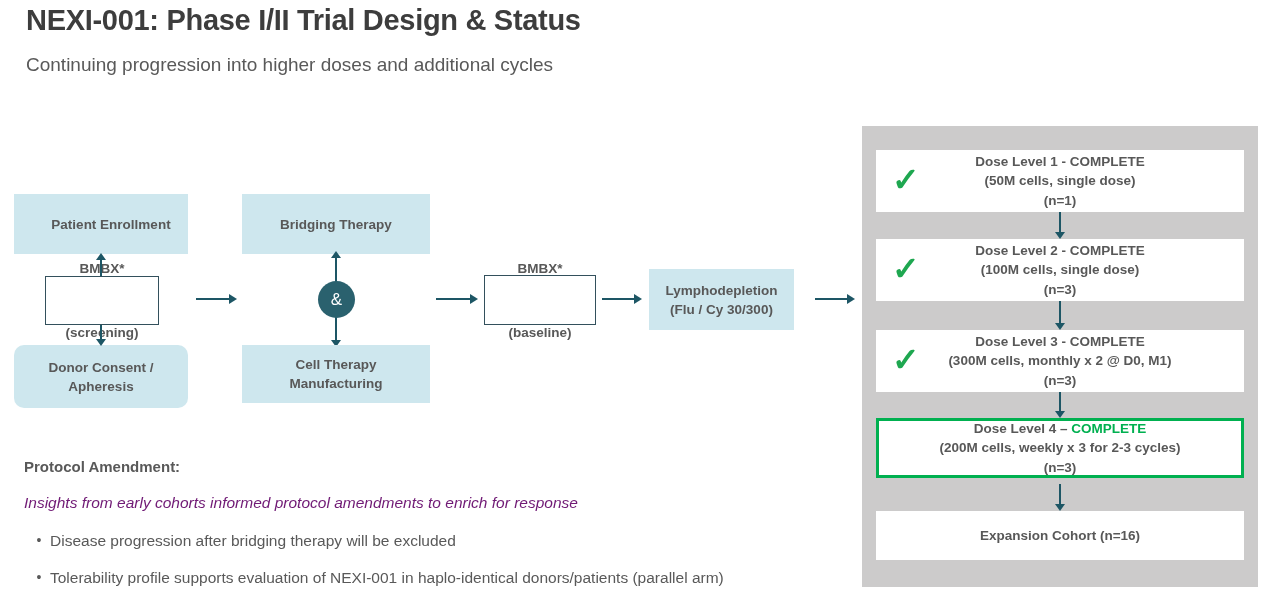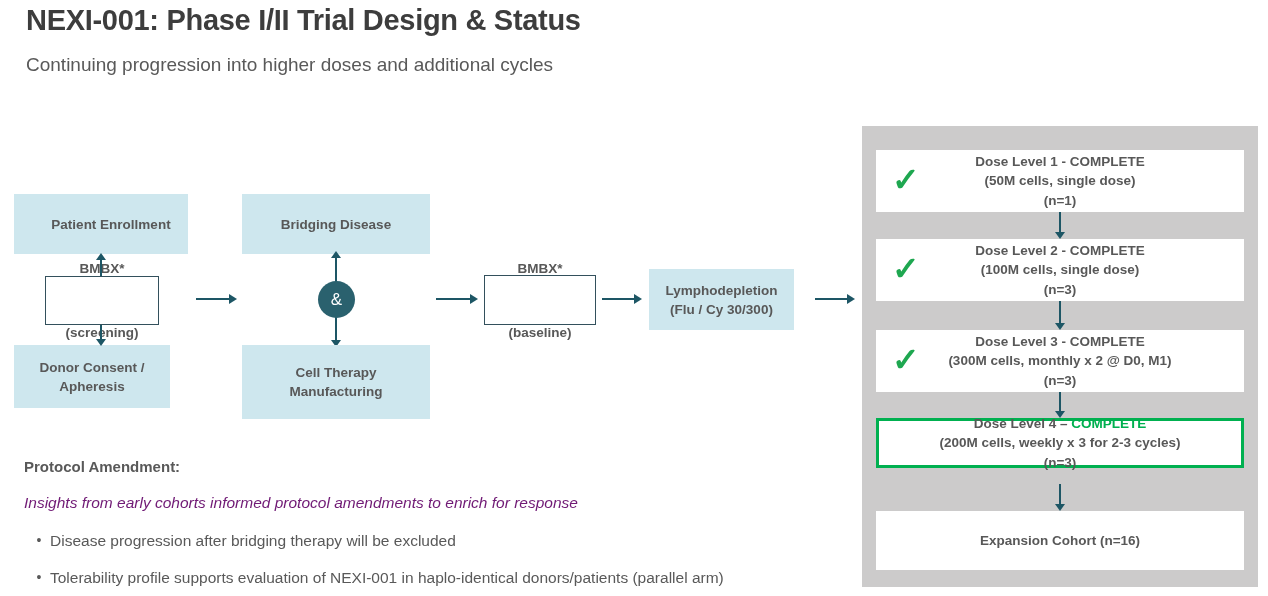--- a/index.html
+++ b/index.html
@@ -60,40 +60,40 @@
 
   <div class="fbox blue" style="left:14px; top:194px; width:174px; height:60px;padding-left:20px;">
     <div>Patient Enrollment</div>
   </div>
 
   <div class="fbox whitebox" style="left:45px; top:276px; width:114px; height:49px;">
     <div>BMBX*</div>
     <div>(screening)</div>
   </div>
 
-  <div class="fbox blue" style="left:14px; top:345px; width:156px; height:63px;">
+  <div class="fbox blue" style="left:14px; top:345px; width:174px; height:63px;border-radius:10px;">
     <div>Donor Consent /</div>
     <div>Apheresis</div>
   </div>
 
   <div class="varrow head-up" style="left:100px; top:260px; height:16px;"></div>
   <div class="varrow head-down" style="left:100px; top:325px; height:14px;"></div>
 
   <div class="harrow" style="left:196px; top:298px; width:33px;"></div>
 
   <div class="fbox blue" style="left:242px; top:194px; width:188px; height:60px;">
-    <div>Bridging Disease</div>
+    <div>Bridging Therapy</div>
   </div>
 
   <div class="varrow head-up head-down" style="left:335px; top:258px; height:82px;"></div>
   <div class="amp-circle">
     <span>&amp;</span>
   </div>
 
-  <div class="fbox blue" style="left:242px; top:345px; width:188px; height:74px;">
+  <div class="fbox blue" style="left:242px; top:345px; width:188px; height:58px;">
     <div>Cell Therapy</div>
     <div>Manufacturing</div>
   </div>
 
   <div class="harrow" style="left:436px; top:298px; width:34px;"></div>
 
   <div class="fbox whitebox" style="left:484px; top:275px; width:112px; height:50px;">
     <div>BMBX*</div>
     <div>(baseline)</div>
   </div>
@@ -126,28 +126,28 @@
     <div class="varrow head-down p-arrow" style="top:175px; height:22px;"></div>
 
     <div class="dose-box" style="top:204px; height:62px;">
       <span class="check">✓</span>
       <div>Dose Level 3 - COMPLETE</div>
       <div>(300M cells, monthly x 2 @ D0, M1)</div>
       <div>(n=3)</div>
     </div>
     <div class="varrow head-down p-arrow" style="top:266px; height:19px;"></div>
 
-    <div class="dose-box highlight" style="top:292px; height:50px;">
+    <div class="dose-box highlight" style="top:292px; height:60px;">
       <div><span>Dose Level 4 – </span><span class="green-text">COMPLETE</span></div>
       <div>(200M cells, weekly x 3 for 2-3 cycles)</div>
       <div>(n=3)</div>
     </div>
     <div class="varrow head-down p-arrow" style="top:358px; height:20px;"></div>
 
-    <div class="dose-box" style="top:385px; height:59px;">
+    <div class="dose-box" style="top:385px; height:49px;">
       <div>Expansion Cohort (n=16)</div>
     </div>
 
   </div>
 
   <div class="notes-heading">Protocol Amendment:</div>
   <div class="notes-insight">Insights from early cohorts informed protocol amendments to enrich for response</div>
 
   <div class="bullet-row" style="top:532px;">
     <span class="dot">•</span><span>Disease progression after bridging therapy will be excluded</span>

